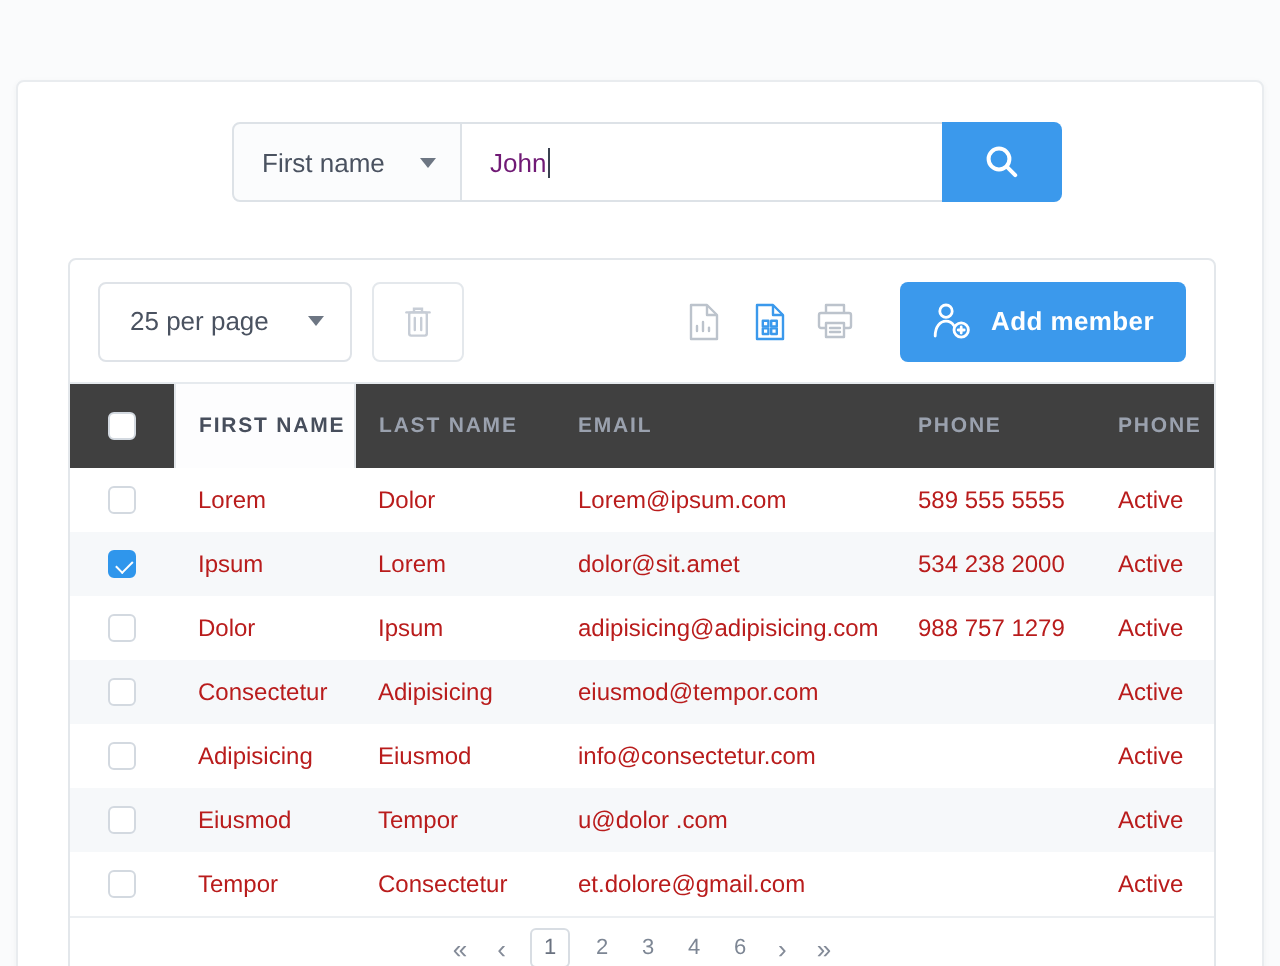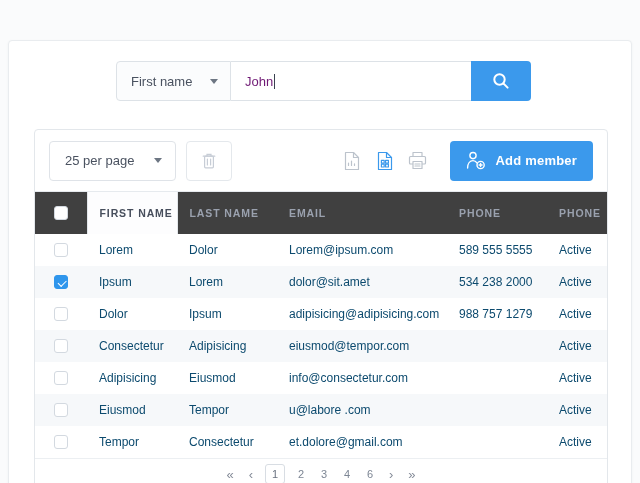--- a/index.html
+++ b/index.html
@@ -74,21 +74,21 @@
   col.c-email{width:170px;} col.c-phone{width:100px;} col.c-status{width:60px;}
   thead th {
     height:42px; background:#404040; font-size:10.5px; font-weight:bold;
     color:#9aa1ae; letter-spacing:.9px; text-align:left; padding-left:12px;
   }
   thead th.col-check { padding-left:0; }
   thead th.col-first {
     background:#fdfdfe; color:#474e5c; font-weight:bold;
     border-left:1px solid #e3e7eb; border-right:1px solid #e3e7eb;
   }
-  tbody td { height:32px; font-size:12px; color:#0c4a6e; padding-left:12px; }
+  tbody td { height:32px; font-size:12px; color:#b91c1c; padding-left:12px; }
   tbody td.col-check { padding-left:0; }
   tbody tr:nth-child(even) { background:#f6f8fa; }
   .checkbox {
     width:14px; height:14px; border:1px solid #d3d9e0; border-radius:3px;
     background:#fff; display:block; margin:0 auto; position:relative; cursor:pointer;
   }
   .checkbox.checked { background:#2f96ec; border-color:#2f96ec; }
   .checkbox.checked::after {
     content:""; position:absolute; left:3px; top:3.5px; width:7px; height:3.5px;
     border-left:1.6px solid #fff; border-bottom:1.6px solid #fff;
@@ -267,21 +267,21 @@
             <td>info@consectetur.com</td>
             <td></td>
             <td>Active</td>
           </tr>
           <tr>
             <td class="col-check">
               <span class="checkbox"></span>
             </td>
             <td>Eiusmod</td>
             <td>Tempor</td>
-            <td>u@labore .com</td>
+            <td>u@dolor .com</td>
             <td></td>
             <td>Active</td>
           </tr>
           <tr>
             <td class="col-check">
               <span class="checkbox"></span>
             </td>
             <td>Tempor</td>
             <td>Consectetur</td>
             <td>et.dolore@gmail.com</td>

